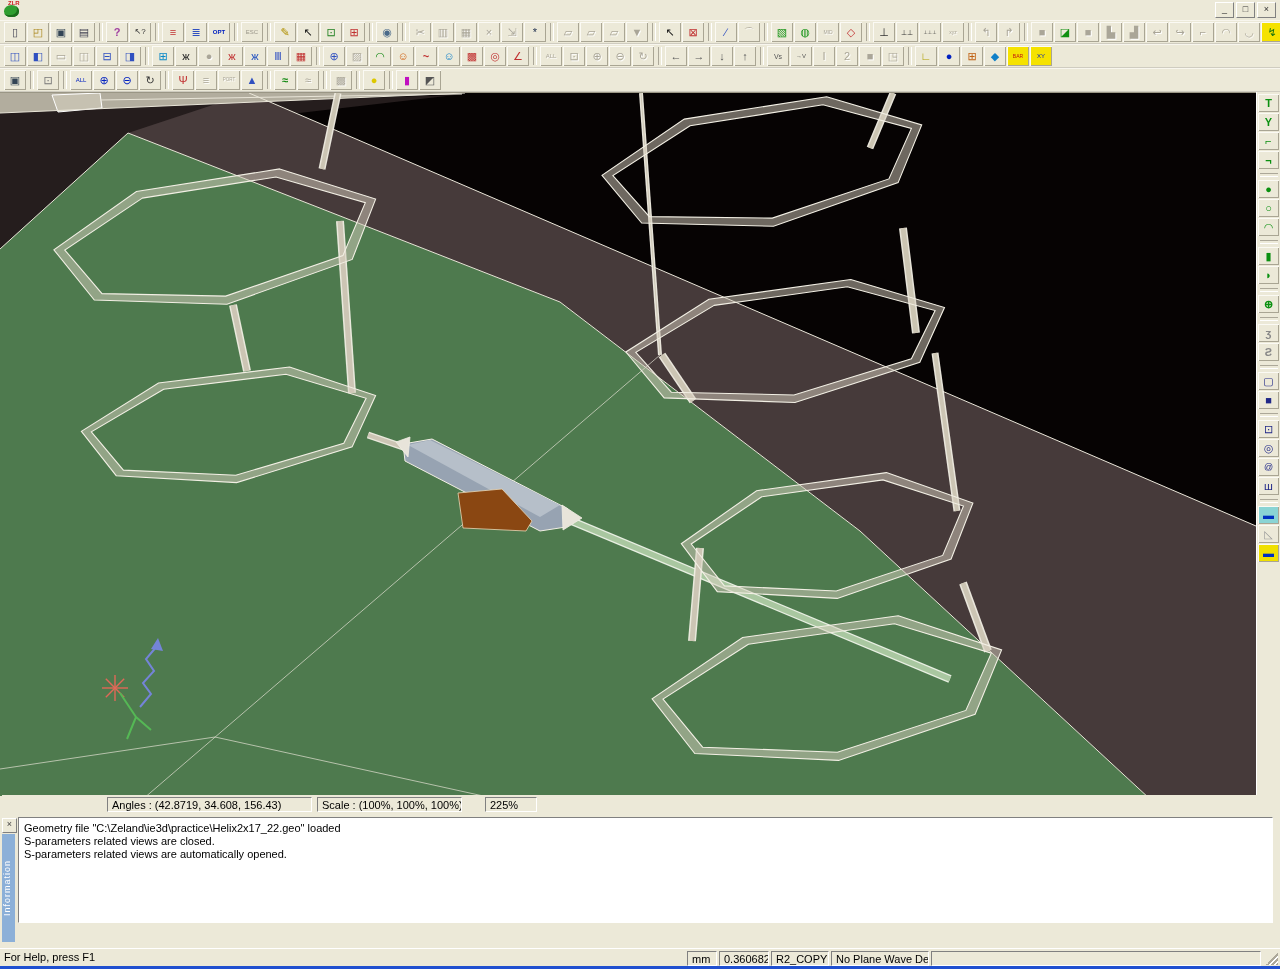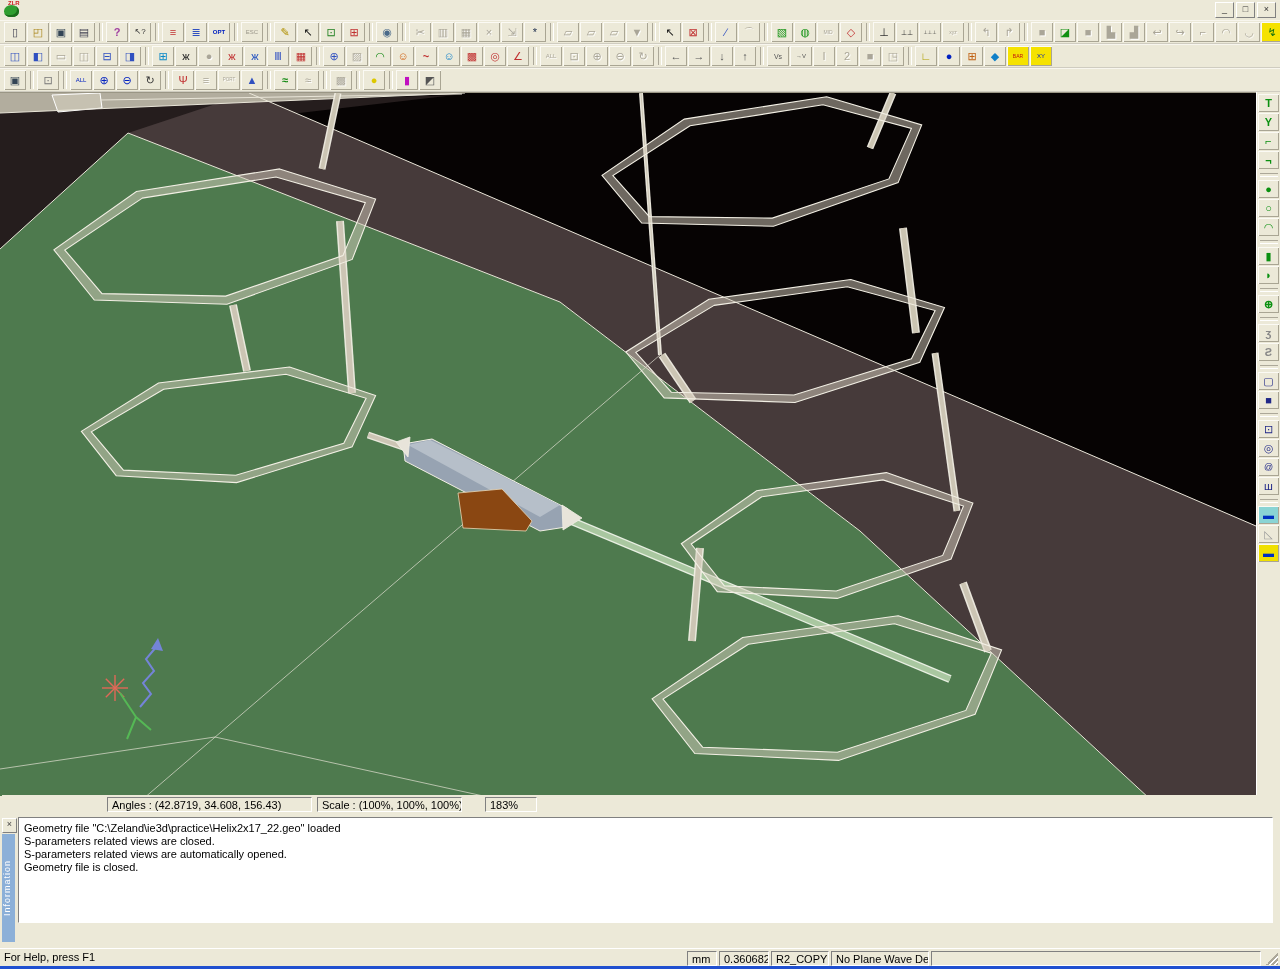--- a/index.html
+++ b/index.html
@@ -552,33 +552,32 @@
         <span class="glyph" style="color: rgb(153, 153, 153);">◺</span>
       </div>
       <div class="tbtn" style="background: rgb(240, 224, 0);">
         <span class="glyph" style="color: rgb(0, 48, 192);">▬</span>
       </div>
     </div>
 
   <div id="anglesbar">
     <div class="sunken" style="left:105px;width:205px;">Angles : (42.8719, 34.608, 156.43)</div>
     <div class="sunken" style="left:315px;width:145px;">Scale : (100%, 100%, 100%)</div>
-    <div class="sunken" style="left:483px;width:52px;">183%</div>
+    <div class="sunken" style="left:483px;width:52px;">225%</div>
   </div>
 
   <div id="msgarea">
     <div id="infostrip">
       <div id="closebtn">×</div>
       <div id="infolabel">Information</div>
     </div>
     <div id="msgpanel">
         <div class="msgline">Geometry file "C:\Zeland\ie3d\practice\Helix2x17_22.geo" loaded</div>
         <div class="msgline">S-parameters related views are closed.</div>
         <div class="msgline">S-parameters related views are automatically opened.</div>
-        <div class="msgline">Geometry file is closed.</div>
       </div>
   </div>
 
   <div id="statusbar">
     <div id="statushelp">For Help, press F1</div>
     <div class="sunken" style="left:687px;width:30px;">mm</div>
     <div class="sunken" style="left:719px;width:50px;">0.360682%</div>
     <div class="sunken" style="left:771px;width:58px;">R2_COPYPEN</div>
     <div class="sunken" style="left:831px;width:98px;">No Plane Wave Defined</div>
     <div class="sunken" style="left:931px;width:330px;"></div>

